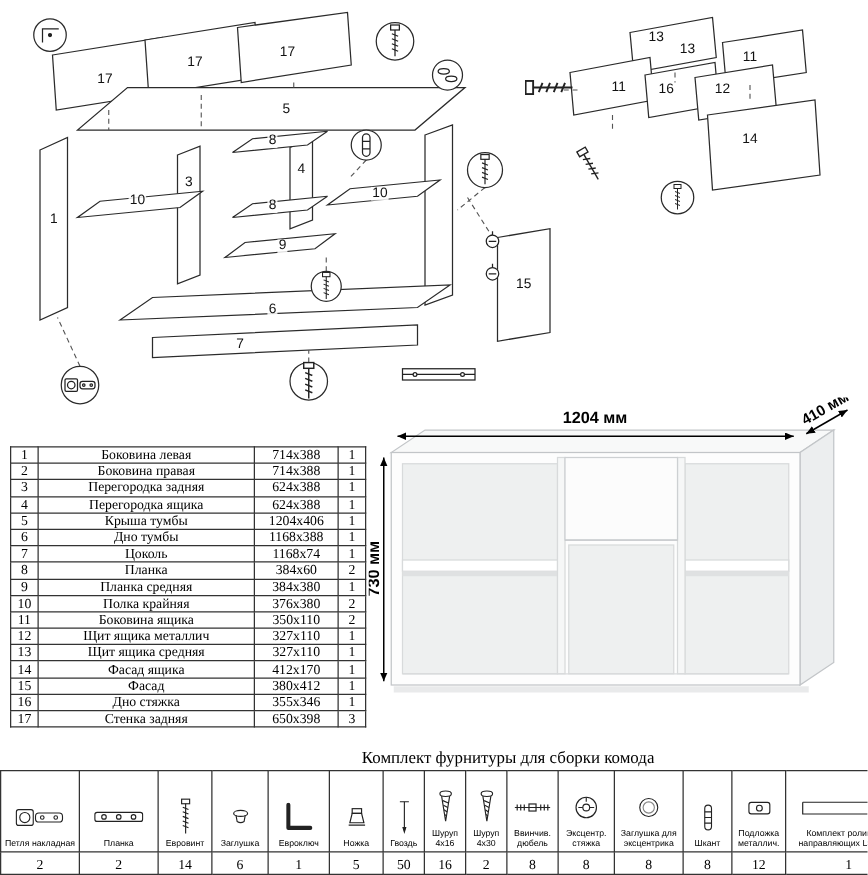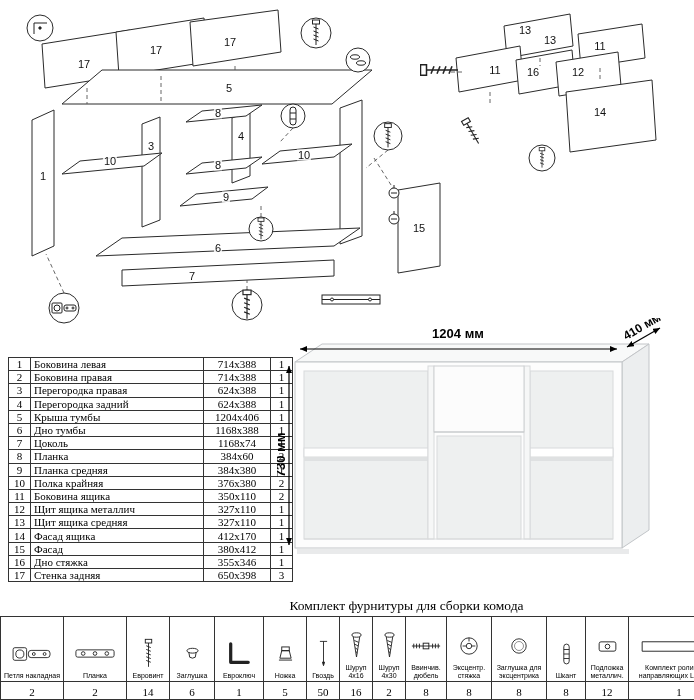--- a/index.html
+++ b/index.html
@@ -12,26 +12,26 @@
   .drawer-wrap{position:absolute;left:420px;top:0;width:274px;height:175px}
   .labels{position:absolute;inset:0;pointer-events:none}
   .part-label{position:absolute;transform:translate(-50%,-50%);font-size:11px;line-height:11px;
               background:rgba(255,255,255,.85);padding:0 1px;color:#111}
 
   
   .parts-table{position:absolute;left:8px;top:357px;border-collapse:collapse;
                font-family:"Liberation Serif",serif;font-size:11px}
   .parts-table td{border:1px solid #333;height:12.2px;line-height:12px;padding:0 3px;white-space:nowrap}
   .c-num{width:15px;text-align:center}
-  .c-name{width:166px;text-align:left}
+  .c-name{width:166px;text-align:center}
   .c-size{width:60px;text-align:center}
   .c-qty{width:15px;text-align:center}
 
   
-  .render-wrap{position:absolute;left:277px;top:318px;width:399px;height:290px}
+  .render-wrap{position:absolute;left:295px;top:318px;width:399px;height:290px}
 
   
   .hw-title{position:absolute;left:0;top:598px;width:694px;box-sizing:border-box;padding-left:119px;
             text-align:center;font-family:"Liberation Serif",serif;font-size:13.5px}
   .hw-table{position:absolute;left:0;top:616px;width:694px;border-collapse:collapse;table-layout:fixed}
   .hw-table td{border:1px solid #333;padding:1px;overflow:hidden;vertical-align:bottom}
   .hw-cell{height:62px}
   .hw-icon{display:flex;align-items:center;justify-content:center;height:36px}
   .hw-label{font-size:7px;line-height:7.5px;text-align:center;padding-bottom:1px}
   .hw-qty{height:15px;text-align:center;vertical-align:middle;
@@ -195,27 +195,27 @@
           <td class="c-qty">1</td>
         </tr>
         <tr>
           <td class="c-num">2</td>
           <td class="c-name">Боковина правая</td>
           <td class="c-size">714x388</td>
           <td class="c-qty">1</td>
         </tr>
         <tr>
           <td class="c-num">3</td>
-          <td class="c-name">Перегородка правая</td>
+          <td class="c-name">Перегородка задняя</td>
           <td class="c-size">624x388</td>
           <td class="c-qty">1</td>
         </tr>
         <tr>
           <td class="c-num">4</td>
-          <td class="c-name">Перегородка задний</td>
+          <td class="c-name">Перегородка ящика</td>
           <td class="c-size">624x388</td>
           <td class="c-qty">1</td>
         </tr>
         <tr>
           <td class="c-num">5</td>
           <td class="c-name">Крыша тумбы</td>
           <td class="c-size">1204x406</td>
           <td class="c-qty">1</td>
         </tr>
         <tr>

